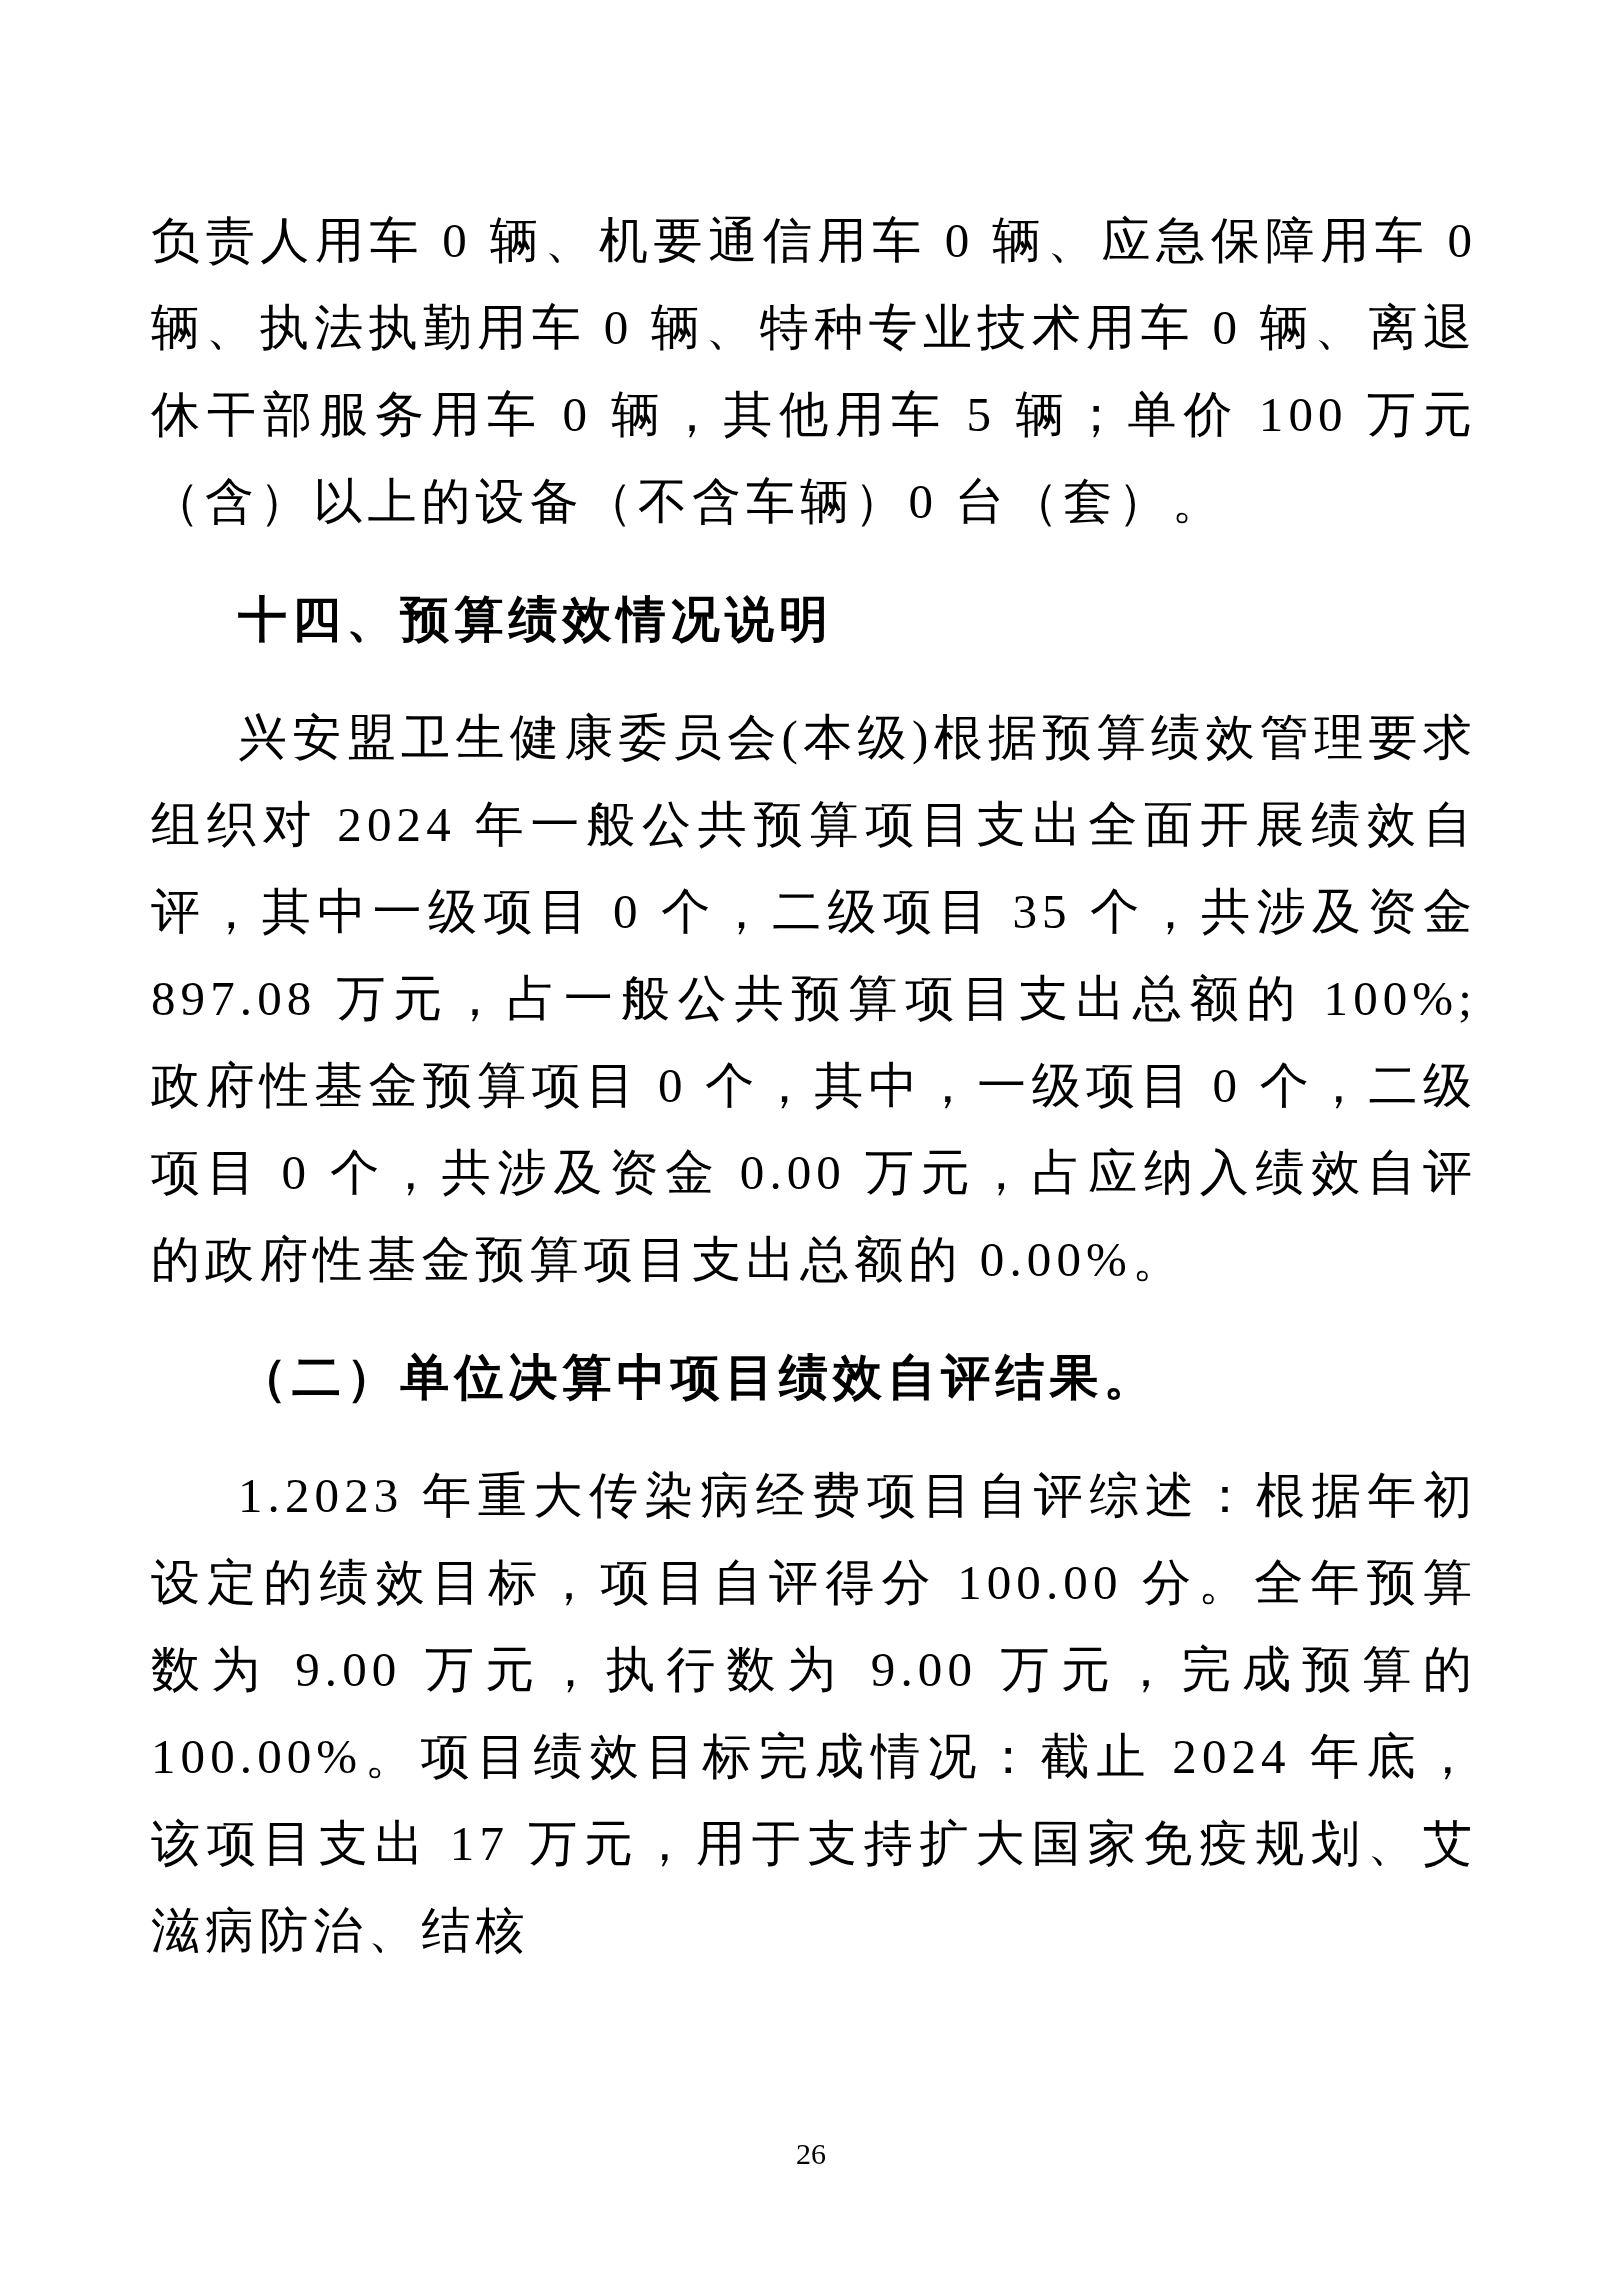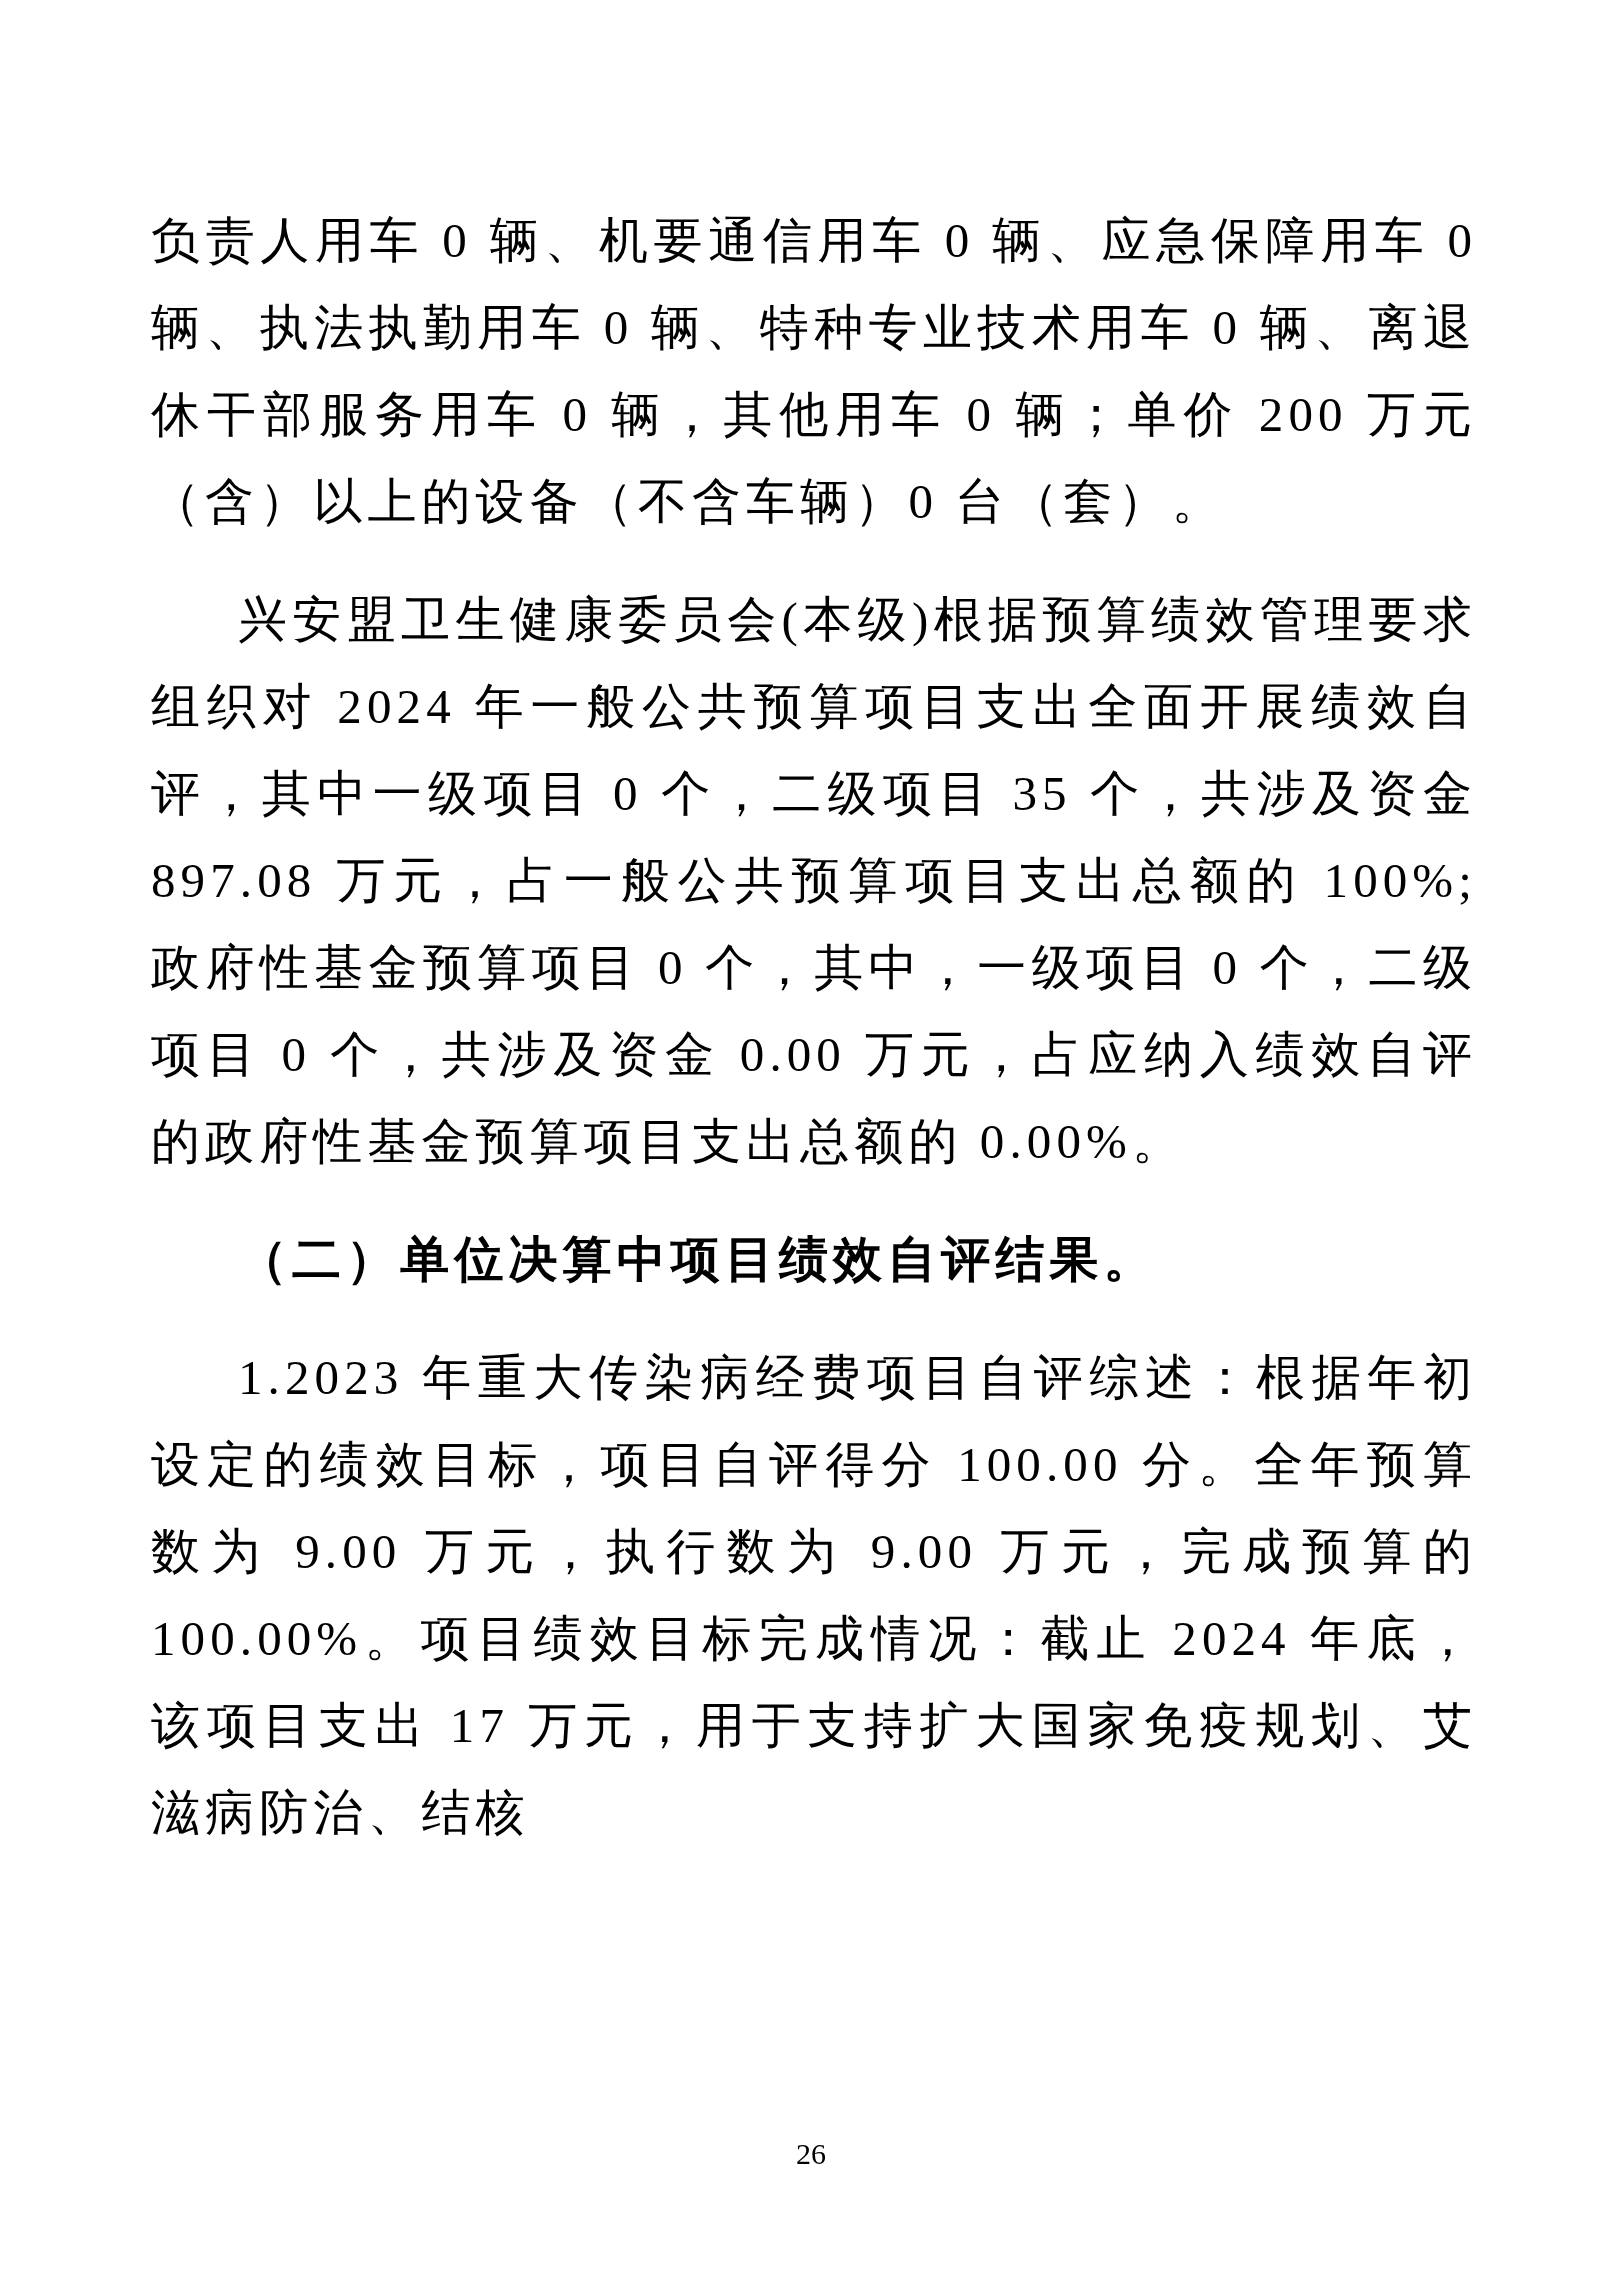--- a/index.html
+++ b/index.html
@@ -69,22 +69,23 @@
     letter-spacing: 0;
     color: #000000;
   }
 </style>
 </head>
 <body>
 
 <div class="page">
   <div class="content">
 
-    <p class="para">负责人用车 0 辆、机要通信用车 0 辆、应急保障用车 0 辆、执法执勤用车 0 辆、特种专业技术用车 0 辆、离退休干部服务用车 0 辆，其他用车 0 辆；单价 200 万元（含）以上的设备（不含车辆）0 台（套）。</p>
+    <p class="para">负责人用车 0 辆、机要通信用车 0 辆、应急保障用车 0 辆、执法执勤用车 0 辆、特种专业技术用车 0 辆、离退休干部服务用车 0 辆，其他用车 5 辆；单价 100 万元（含）以上的设备（不含车辆）0 台（套）。</p>
 
+    <p class="heading-1">十四、预算绩效情况说明</p>
 
 
     <p class="para indent">兴安盟卫生健康委员会(本级)根据预算绩效管理要求组织对 2024 年一般公共预算项目支出全面开展绩效自评，其中一级项目 0 个，二级项目 35 个，共涉及资金 897.08 万元，占一般公共预算项目支出总额的 100%; 政府性基金预算项目 0 个，其中，一级项目 0 个，二级项目 0 个，共涉及资金 0.00 万元，占应纳入绩效自评的政府性基金预算项目支出总额的 0.00%。</p>
 
 
     <p class="heading-2">（二）单位决算中项目绩效自评结果。</p>
 
 
     <p class="para indent">1.2023 年重大传染病经费项目自评综述：根据年初设定的绩效目标，项目自评得分 100.00 分。全年预算数为 9.00 万元，执行数为 9.00 万元，完成预算的 100.00%。项目绩效目标完成情况：截止 2024 年底，该项目支出 17 万元，用于支持扩大国家免疫规划、艾滋病防治、结核</p>
 

